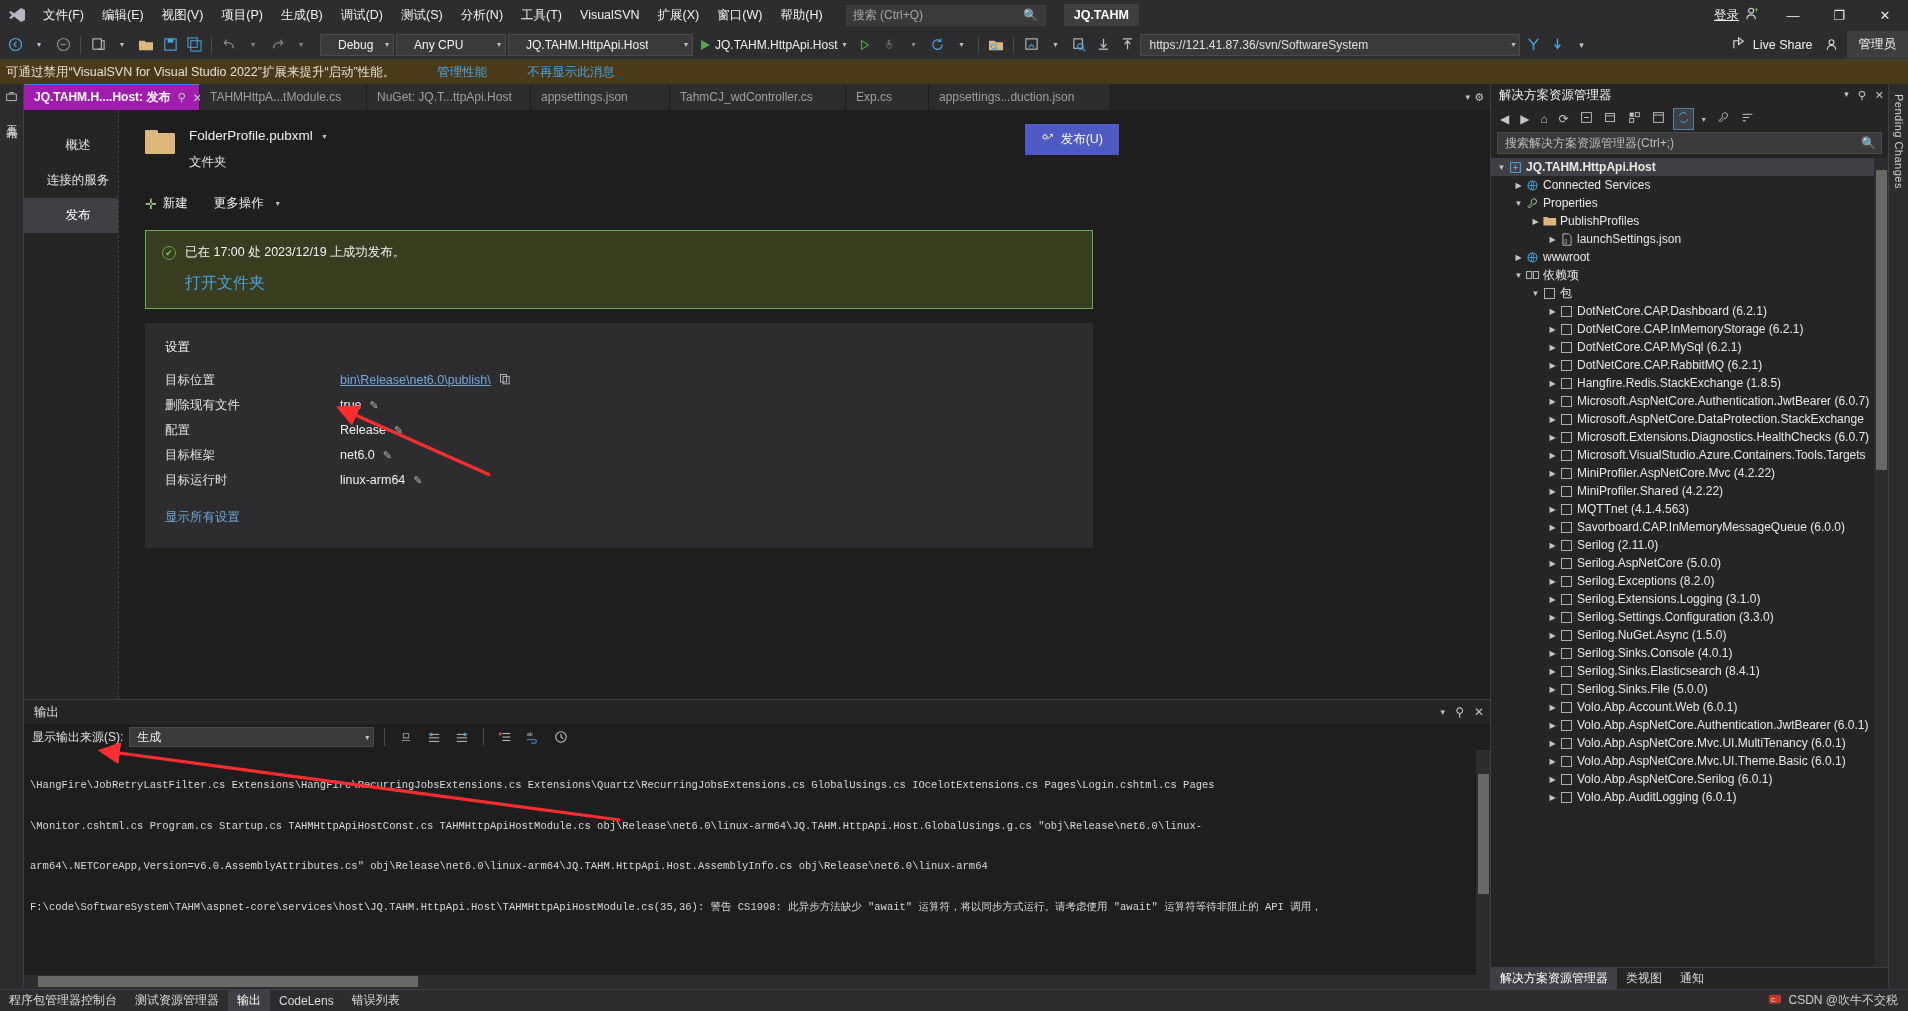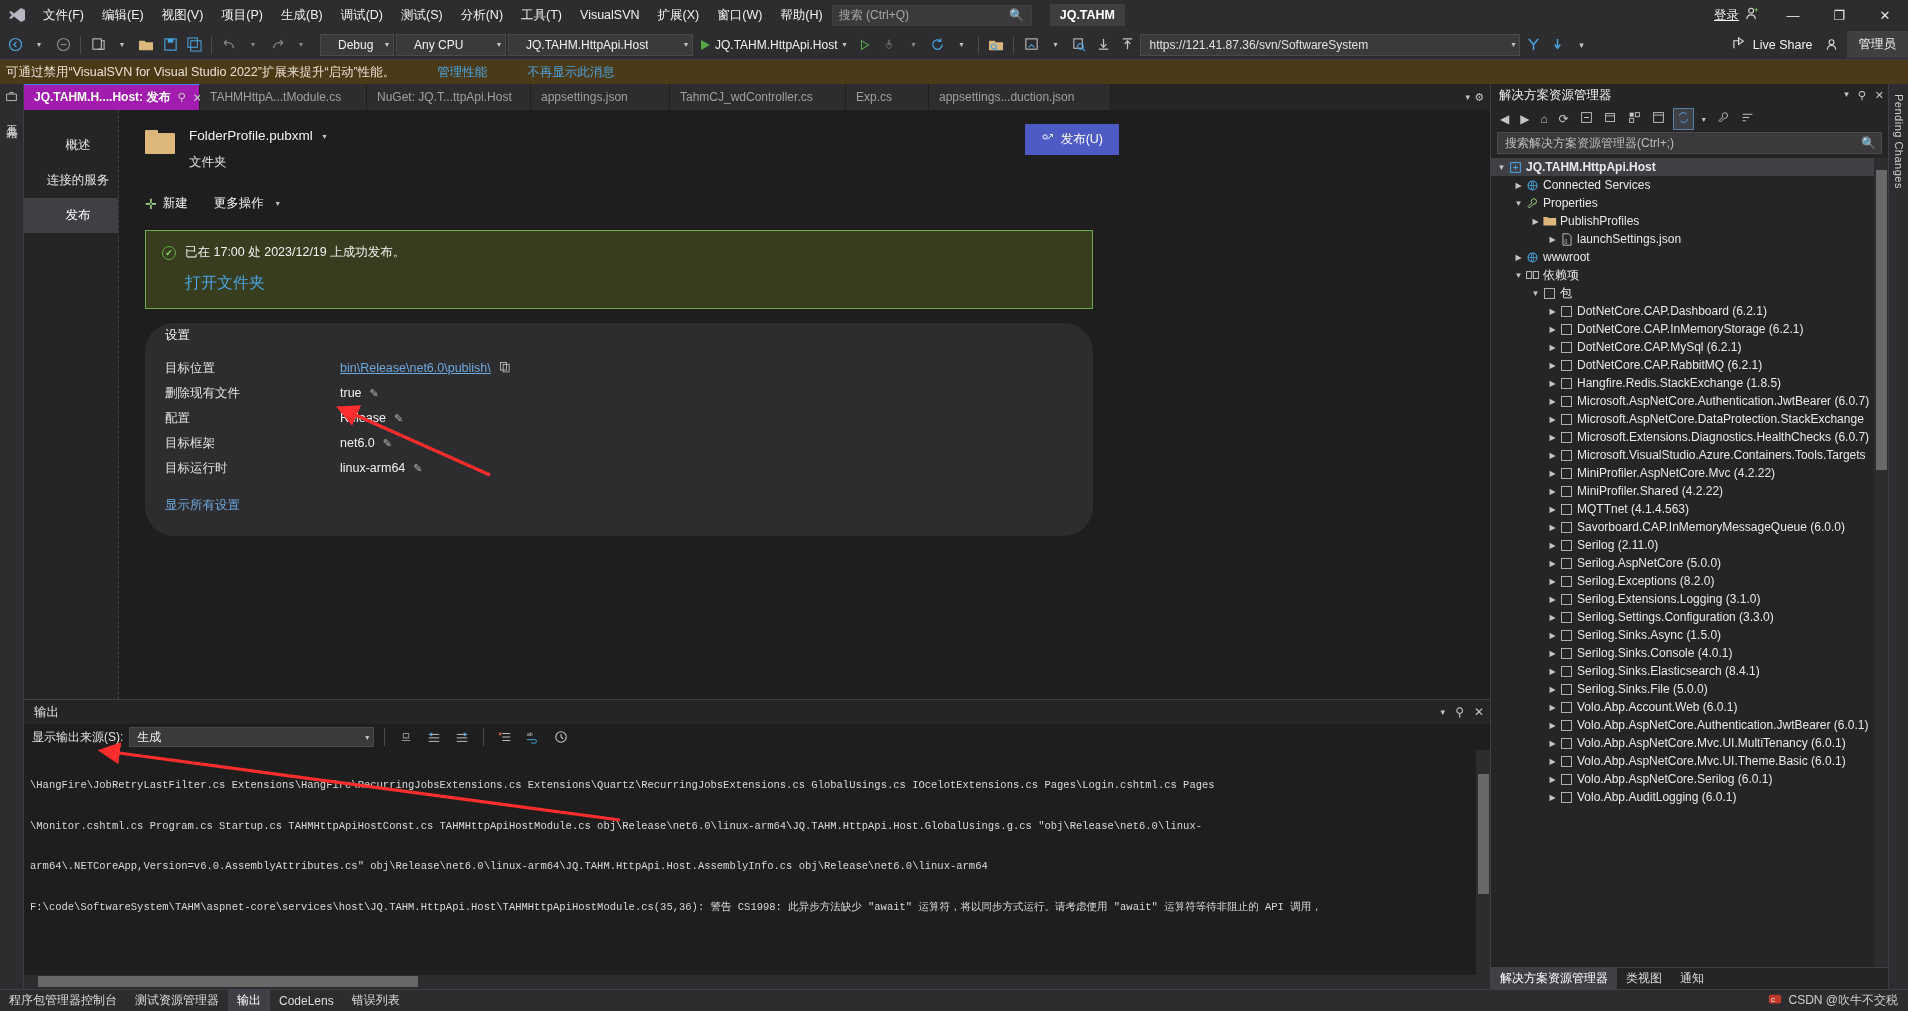--- a/index.html
+++ b/index.html
@@ -16,21 +16,21 @@
   .titlebar {
     height: 30px; background: #2d2d30; display: flex; align-items: center;
     padding-left: 6px; position: relative;
   }
   .vs-logo { width: 22px; height: 22px; display:flex; align-items:center; justify-content:center; }
   .menu-items { display: flex; align-items: center; margin-left: 6px; }
   .menu-item {
     padding: 5px 9px; font-size: 12.5px; color: #f1f1f1; white-space: nowrap; cursor: default;
   }
   .search-box {
-    width: 200px; height: 21px; background: #3a3a3c;
+    margin-left: 14px; width: 200px; height: 21px; background: #3a3a3c;
     border: 1px solid #3f3f41; display: flex; align-items: center;
     padding: 0 6px; font-size: 12px; color: #a6a6a6; position: relative;
   }
   .search-box .mag { margin-left: auto; color: #cccccc; font-size: 12px; }
   .proj-badge {
     margin-left: 18px; background: #3f3f41; padding: 4px 10px; font-size: 12.5px;
     font-weight: bold; color: #ffffff;
   }
   .titlebar-right { margin-left: auto; display: flex; align-items: center; height: 100%; }
   .signin {
@@ -136,21 +136,21 @@
     margin: 8px 26px 0 26px; background: #373d1e; border: 1px solid #6aab4a;
     padding: 13px 16px 14px 16px;
   }
   .success-row { display: flex; align-items: center; gap: 9px; font-size: 12.5px; color: #f1f1f1; }
   .check-ico {
     width: 14px; height: 14px; border-radius: 50%; border: 1.5px solid #6aab4a; color: #8ccf6a;
     display:flex; align-items:center; justify-content:center; font-size: 9px; flex: 0 0 auto;
   }
   .success-link { color: #4aa3df; font-size: 16px; margin-top: 12px; margin-left: 23px; display: inline-block;}
 
-  .settings-box { margin: 14px 26px 0 26px; background: #2d2d30; padding: 4px 20px 22px 20px; border-radius: 29px; }
+  .settings-box { margin: 14px 26px 0 26px; background: #2d2d30; padding: 16px 20px 22px 20px; }
   .settings-title { font-size: 12.5px; color: #f1f1f1; margin-bottom: 14px; }
   .set-row { display: flex; align-items: center; font-size: 12.5px; margin-bottom: 5px; height: 20px;}
   .set-key { width: 175px; color: #e0e0e0; }
   .set-val { color: #f1f1f1; display: flex; align-items: center; gap: 8px;}
   .set-val .lnk { color: #6fa8dc; text-decoration: underline; }
   .pencil { color: #b0b0b0; font-size: 11px; }
   .copy-ico { color: #c5c5c5; font-size: 12px; }
   .show-all { color: #6fa8dc; font-size: 12.5px; margin-top: 14px; display:inline-block; }
 
   
@@ -926,21 +926,21 @@
           <span class="ticon">
             <span class="sq-pkg"></span>
           </span>
           <span class="tlabel">Serilog.Settings.Configuration (3.3.0)</span>
         </div>
         <div class="tnode" style="padding-left: 55px;">
           <span class="tw">▶</span>
           <span class="ticon">
             <span class="sq-pkg"></span>
           </span>
-          <span class="tlabel">Serilog.Sinks.Async (1.5.0)</span>
+          <span class="tlabel">Serilog.NuGet.Async (1.5.0)</span>
         </div>
         <div class="tnode" style="padding-left: 55px;">
           <span class="tw">▶</span>
           <span class="ticon">
             <span class="sq-pkg"></span>
           </span>
           <span class="tlabel">Serilog.Sinks.Console (4.0.1)</span>
         </div>
         <div class="tnode" style="padding-left: 55px;">
           <span class="tw">▶</span>

